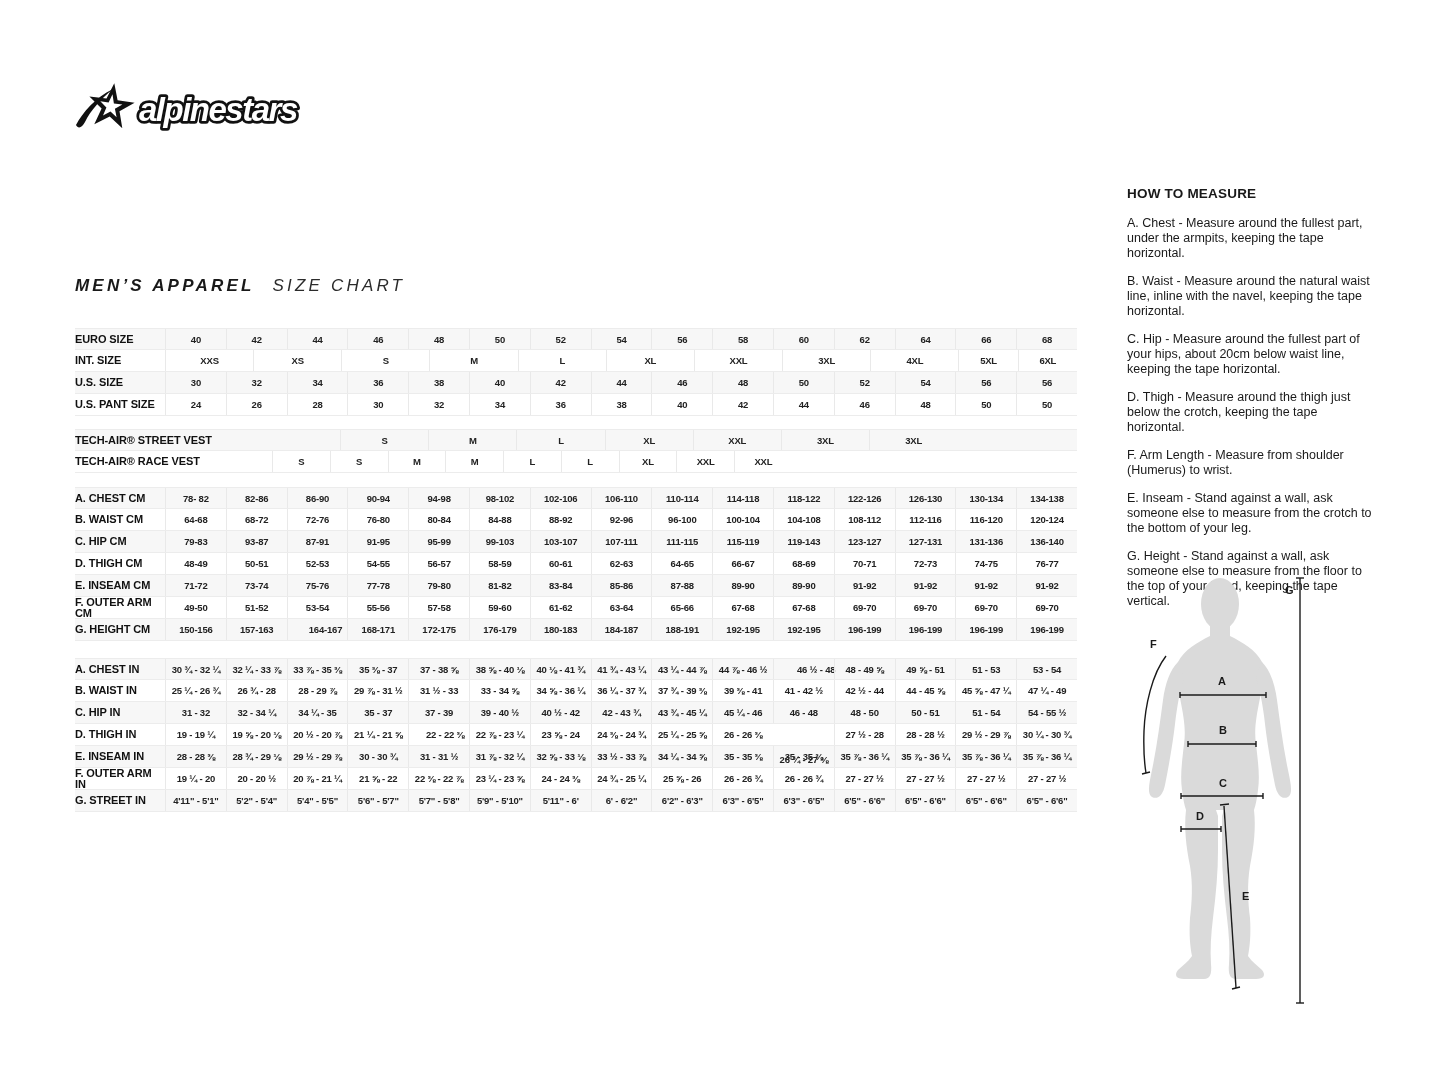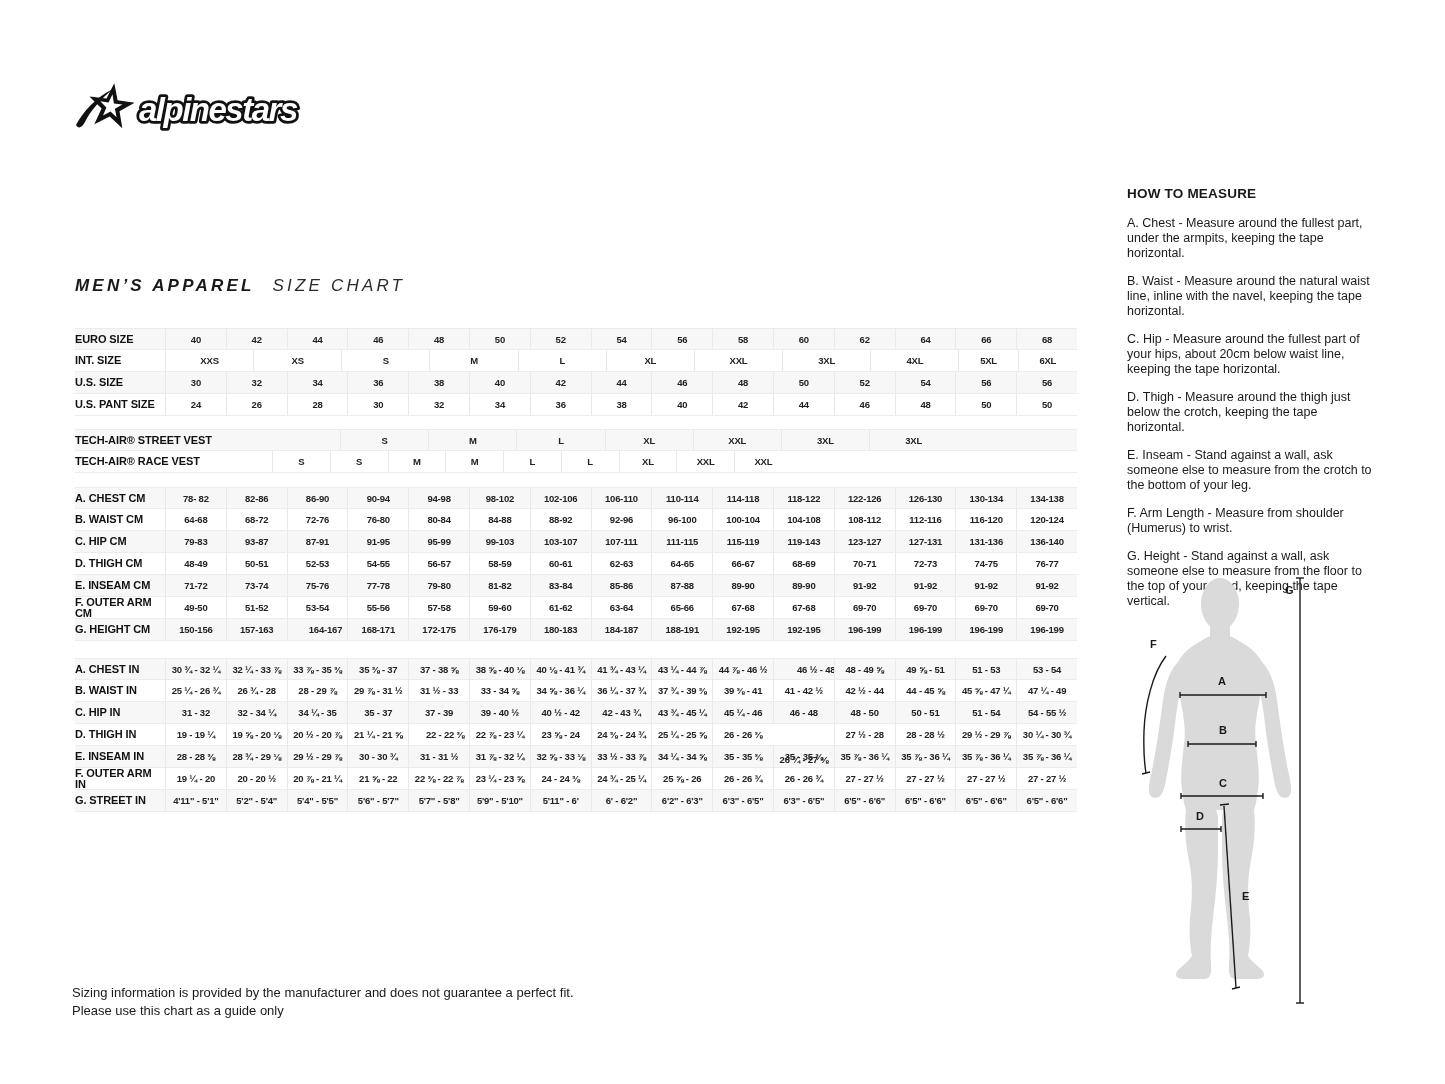--- a/index.html
+++ b/index.html
@@ -410,22 +410,22 @@
       </div>
     </div>
 
   <aside class="measure-panel">
     <h3 class="measure-heading">HOW TO MEASURE</h3>
     <div id="measure-items">
         <p>A. Chest - Measure around the fullest part, under the armpits, keeping the tape horizontal.</p>
         <p>B. Waist - Measure around the natural waist line, inline with the navel, keeping the tape horizontal.</p>
         <p>C. Hip - Measure around the fullest part of your hips, about 20cm below waist line, keeping the tape horizontal.</p>
         <p>D. Thigh - Measure around the thigh just below the crotch, keeping the tape horizontal.</p>
+        <p>F. Arm Length - Measure from shoulder (Humerus) to wrist.</p>
         <p>E. Inseam - Stand against a wall, ask someone else to measure from the crotch to the bottom of your leg.</p>
-        <p>F. Arm Length - Measure from shoulder (Humerus) to wrist.</p>
         <p>G. Height - Stand against a wall, ask someone else to measure from the floor to the top of your head, keeping the tape vertical.</p>
       </div>
   </aside>
 
   <svg class="figure-svg" width="305" height="458" viewBox="0 0 305 458">
     <g fill="#dadada">
       <ellipse cx="82" cy="38" rx="19" ry="26"></ellipse>
       <path d="M72 54 L72 70 C60 76 46 84 40 96 C36 110 40 120 42 132 C46 152 48 164 46 178 C44 196 42 210 44 224 C45 232 46 238 48 244 L116 244 C118 238 119 232 120 224 C122 210 120 196 118 178 C116 164 118 152 122 132 C124 120 128 110 124 96 C118 84 104 76 92 70 L92 54 Z"></path>
       <path d="M40 96 C32 104 27 118 25 134 C22 156 19 180 14 204 C11 218 9 228 14 231 C20 234 25 229 27 219 C31 199 35 176 37 158 C39 140 42 124 46 112 C44 104 42 98 40 96 Z"></path>
       <path d="M124 96 C132 104 137 118 139 134 C142 156 145 180 150 204 C153 218 155 228 150 231 C144 234 139 229 137 219 C133 199 129 176 127 158 C125 140 122 124 118 112 C120 104 122 98 124 96 Z"></path>
@@ -458,18 +458,14 @@
       <text x="80" y="119">A</text>
       <text x="81" y="168">B</text>
       <text x="81" y="221">C</text>
       <text x="58" y="254">D</text>
       <text x="104" y="334">E</text>
       <text x="12" y="82">F</text>
       <text x="147" y="28">G</text>
     </g>
   </svg>
 
-  <div class="footer">
-    <div>Sizing information is provided by the manufacturer and does not guarantee a perfect fit.</div>
-    <div>Please use this chart as a guide only</div>
-  </div>
 
 </div>
 
 </body></html>

